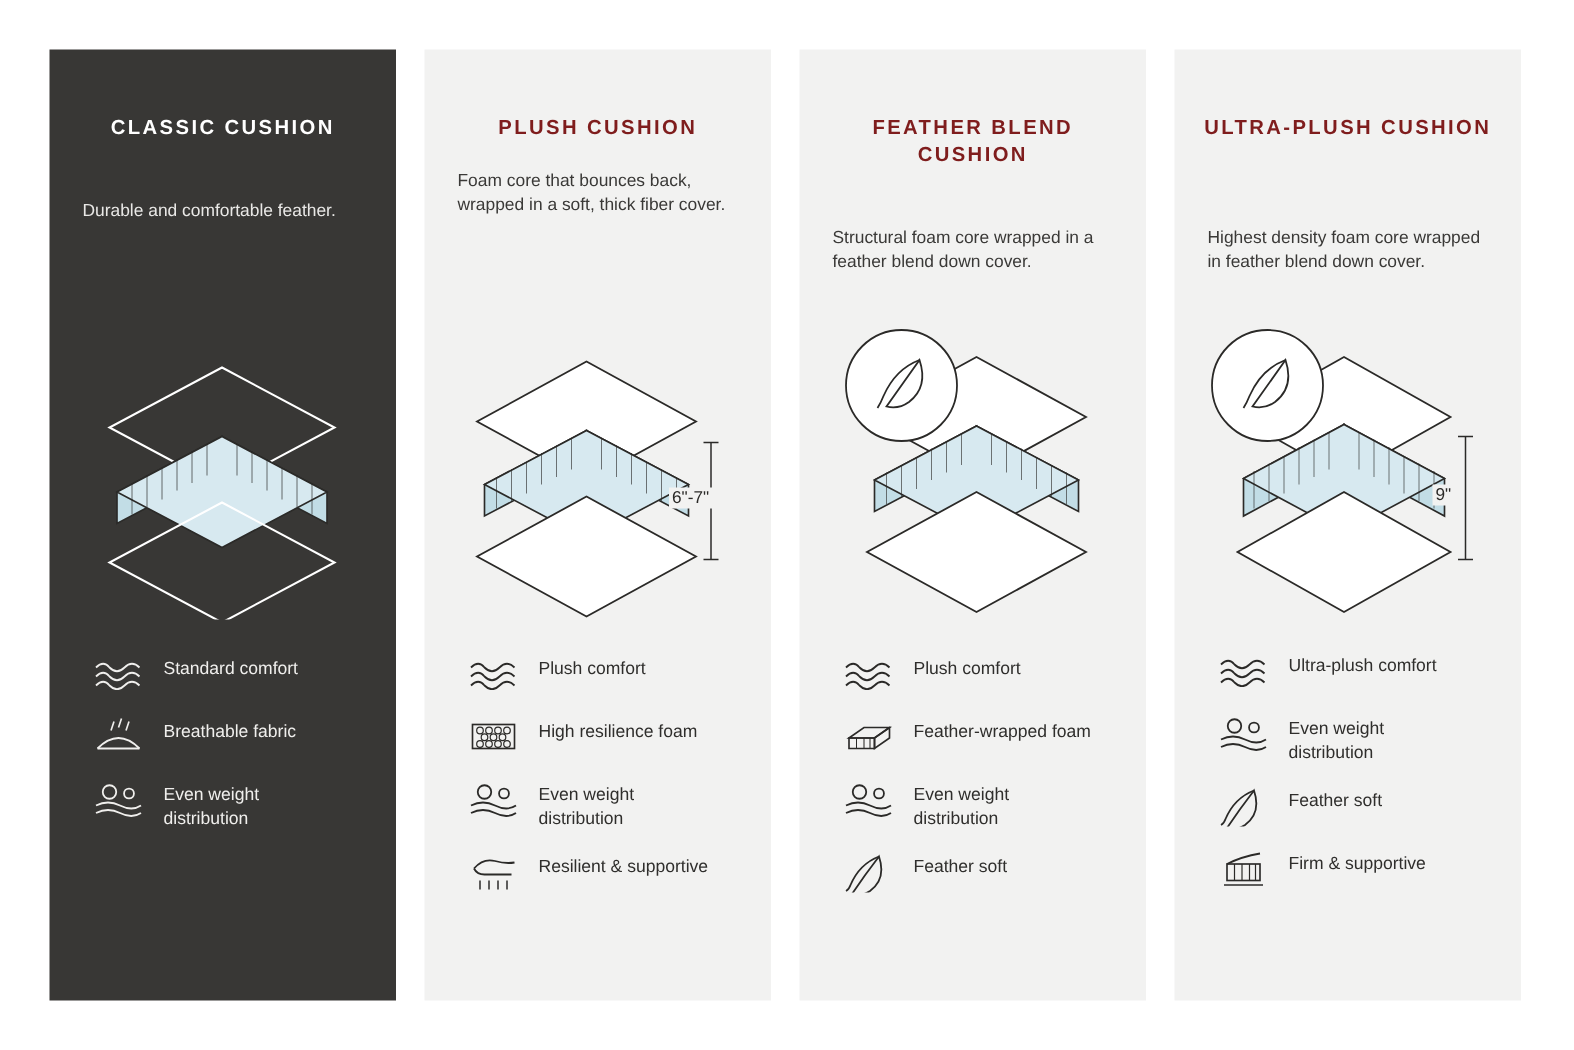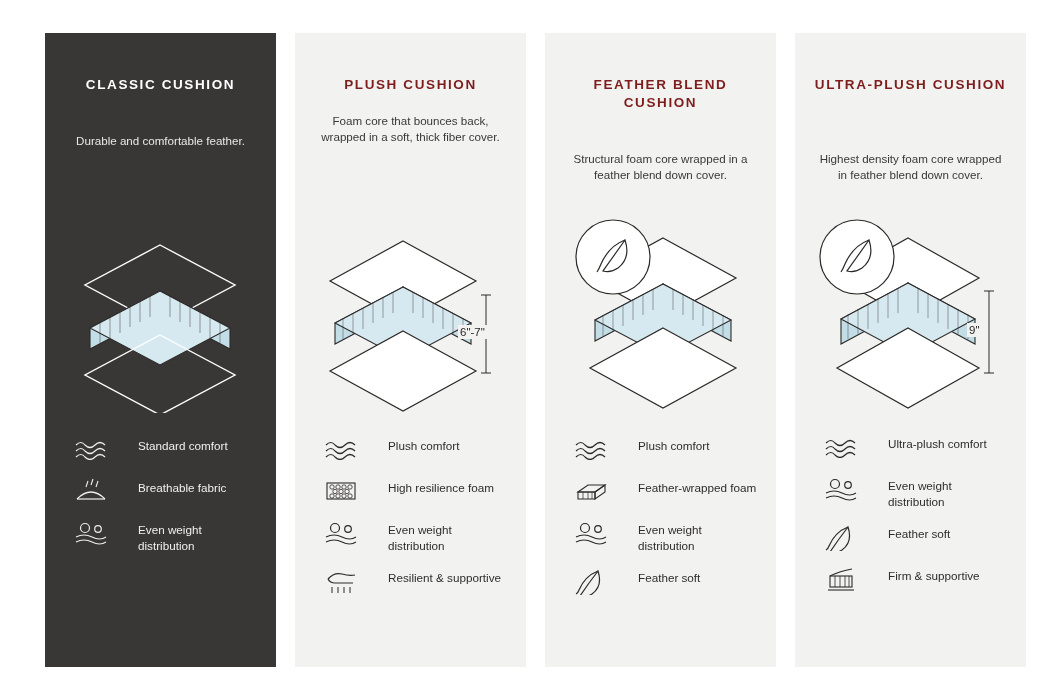--- a/index.html
+++ b/index.html
@@ -14,21 +14,21 @@
     overflow: hidden;
   }
   #board {
     position: relative;
     width: 1049px;
     height: 700px;
     background: #ffffff;
   }
   .panels {
     position: absolute;
-    left: 45px;
+    left: 33px;
     top: 33px;
     width: 983px;
     height: 594px;
     display: flex;
     gap: 19px;
   }
   .panel {
     width: 231px;
     height: 634px;
     position: relative;
@@ -52,21 +52,21 @@
     position: absolute;
     top: 43px;
     left: 0;
     right: 0;
     color: #7f1d1d;
   }
   .panel.dark .panel-title {
     color: #ffffff;
   }
   .panel-sub {
-    text-align: center;
+    text-align: left;
     font-size: 11.6px;
     line-height: 1.42;
     margin: 0;
     padding: 0 22px;
     position: absolute;
     left: 0;
     right: 0;
     color: #3a3937;
   }
   .panel.dark .panel-sub {
@@ -84,21 +84,21 @@
     height: 200px;
   }
   .features {
     position: absolute;
     left: 24px;
     right: 16px;
   }
   .feature {
     display: flex;
     align-items: flex-start;
-    gap: 25px;
+    gap: 8px;
     margin-bottom: 10px;
   }
   .feature .ficon {
     width: 44px;
     min-width: 44px;
     height: 32px;
     display: flex;
     align-items: center;
     justify-content: center;
   }

